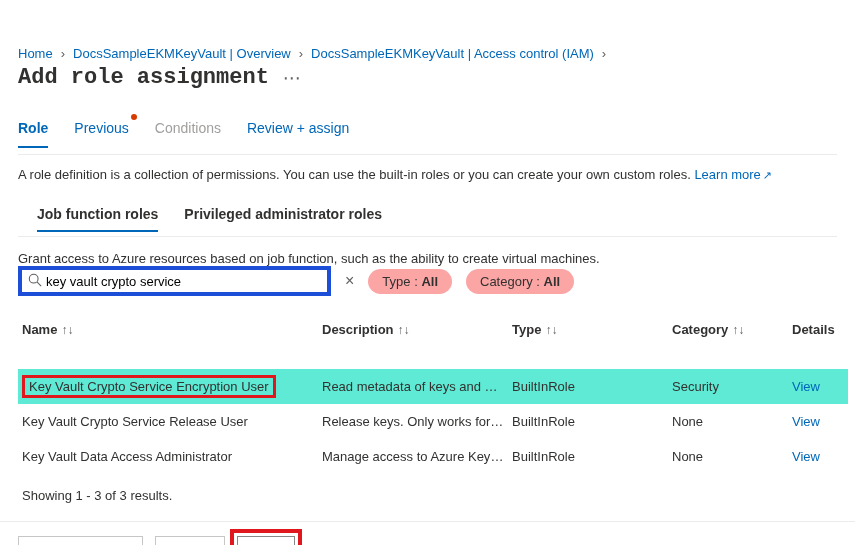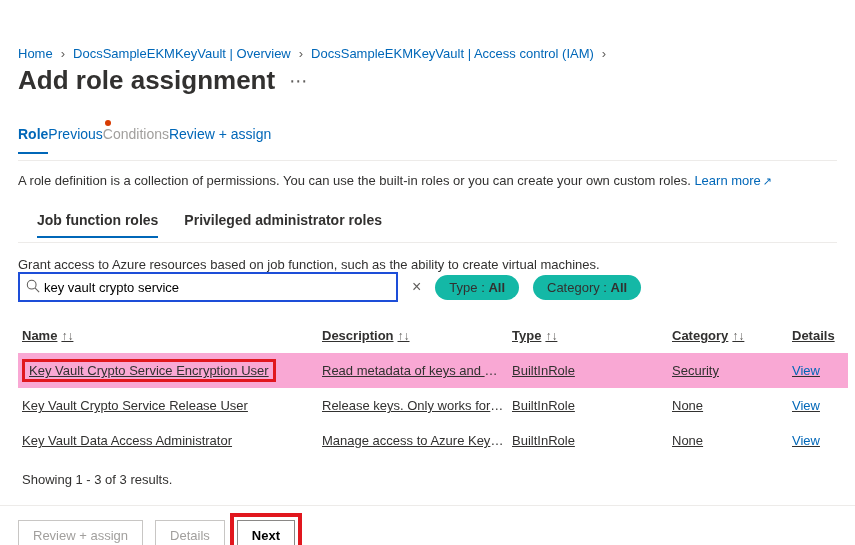--- a/index.html
+++ b/index.html
@@ -20,27 +20,28 @@
     font-size: 13px;
     margin-top: 36px;
   }
   .breadcrumb .sep { color: #605e5c; }
   .page-title-row {
     display: flex;
     align-items: center;
     gap: 14px;
     padding: 4px 18px 22px 18px;
   }
-  .page-title { font-size: 26px; font-weight: 600; }
+  .page-title { font-size: 22px; font-weight: 600; font-family: Liberation Mono, monospace; }
   .more-dots { color: #605e5c; font-size: 18px; cursor: pointer; }
 
   .content { padding: 0 18px; }
 
   .tabs {
     display: flex;
+    gap: 26px;
     border-bottom: none;
     margin-bottom: 6px;
   }
   .tab {
     padding: 8px 0 10px 0;
     color: #0067b8;
     font-size: 14px;
     cursor: pointer;
     position: relative;
   }
@@ -78,63 +79,62 @@
 
   .filter-row {
     display: flex;
     align-items: center;
     gap: 14px;
     margin-bottom: 20px;
   }
   .search-wrap {
     display: flex;
     align-items: center;
-    border: 2px solid #1d4ed8;
-    width: 380px;
+    border: 4px solid #1d4ed8;
+    width: 313px;
     height: 30px;
     padding: 0 6px;
   }
   .search-wrap .icon { color: #605e5c; font-size: 14px; margin-right: 4px; }
   .search-wrap input {
     border: none; outline: none; flex: 1; font-size: 13px;
     font-family: inherit;
   }
   .clear-x { color: #605e5c; cursor: pointer; font-size: 16px; }
   .pill {
-    background: #14b8a6;
+    background: #fca5a5;
     border-radius: 14px;
     padding: 5px 14px;
     font-size: 13px;
     cursor: pointer;
   }
   .pill b { font-weight: 600; }
 
   .grid {
     display: grid;
     grid-template-columns: 300px 190px 160px 120px 60px;
-    text-decoration: underline;
   }
   .ghead {
     font-weight: 600;
     font-size: 13px;
     padding: 6px 4px 10px 4px;
     display: flex;
     align-items: center;
     gap: 4px;
   }
   .sort-icon { font-size: 12px; color: #605e5c; }
   .gcell {
     padding: 10px 4px;
     font-size: 13px;
     white-space: nowrap;
     overflow: hidden;
     text-overflow: ellipsis;
   }
   .grow { display: contents; }
-  .grow.hover .gcell { background: #f9a8d4; }
+  .grow.hover .gcell { background: #5eead4; margin-top: 22px; }
   .hl-box {
     border: 3px solid #e1171e;
     padding: 1px 4px;
   }
 
   .result-count { font-size: 13px; margin: 14px 0 18px 4px; }
 
   .footer {
     border-top: 1px solid #edebe9;
     padding: 14px 18px;

